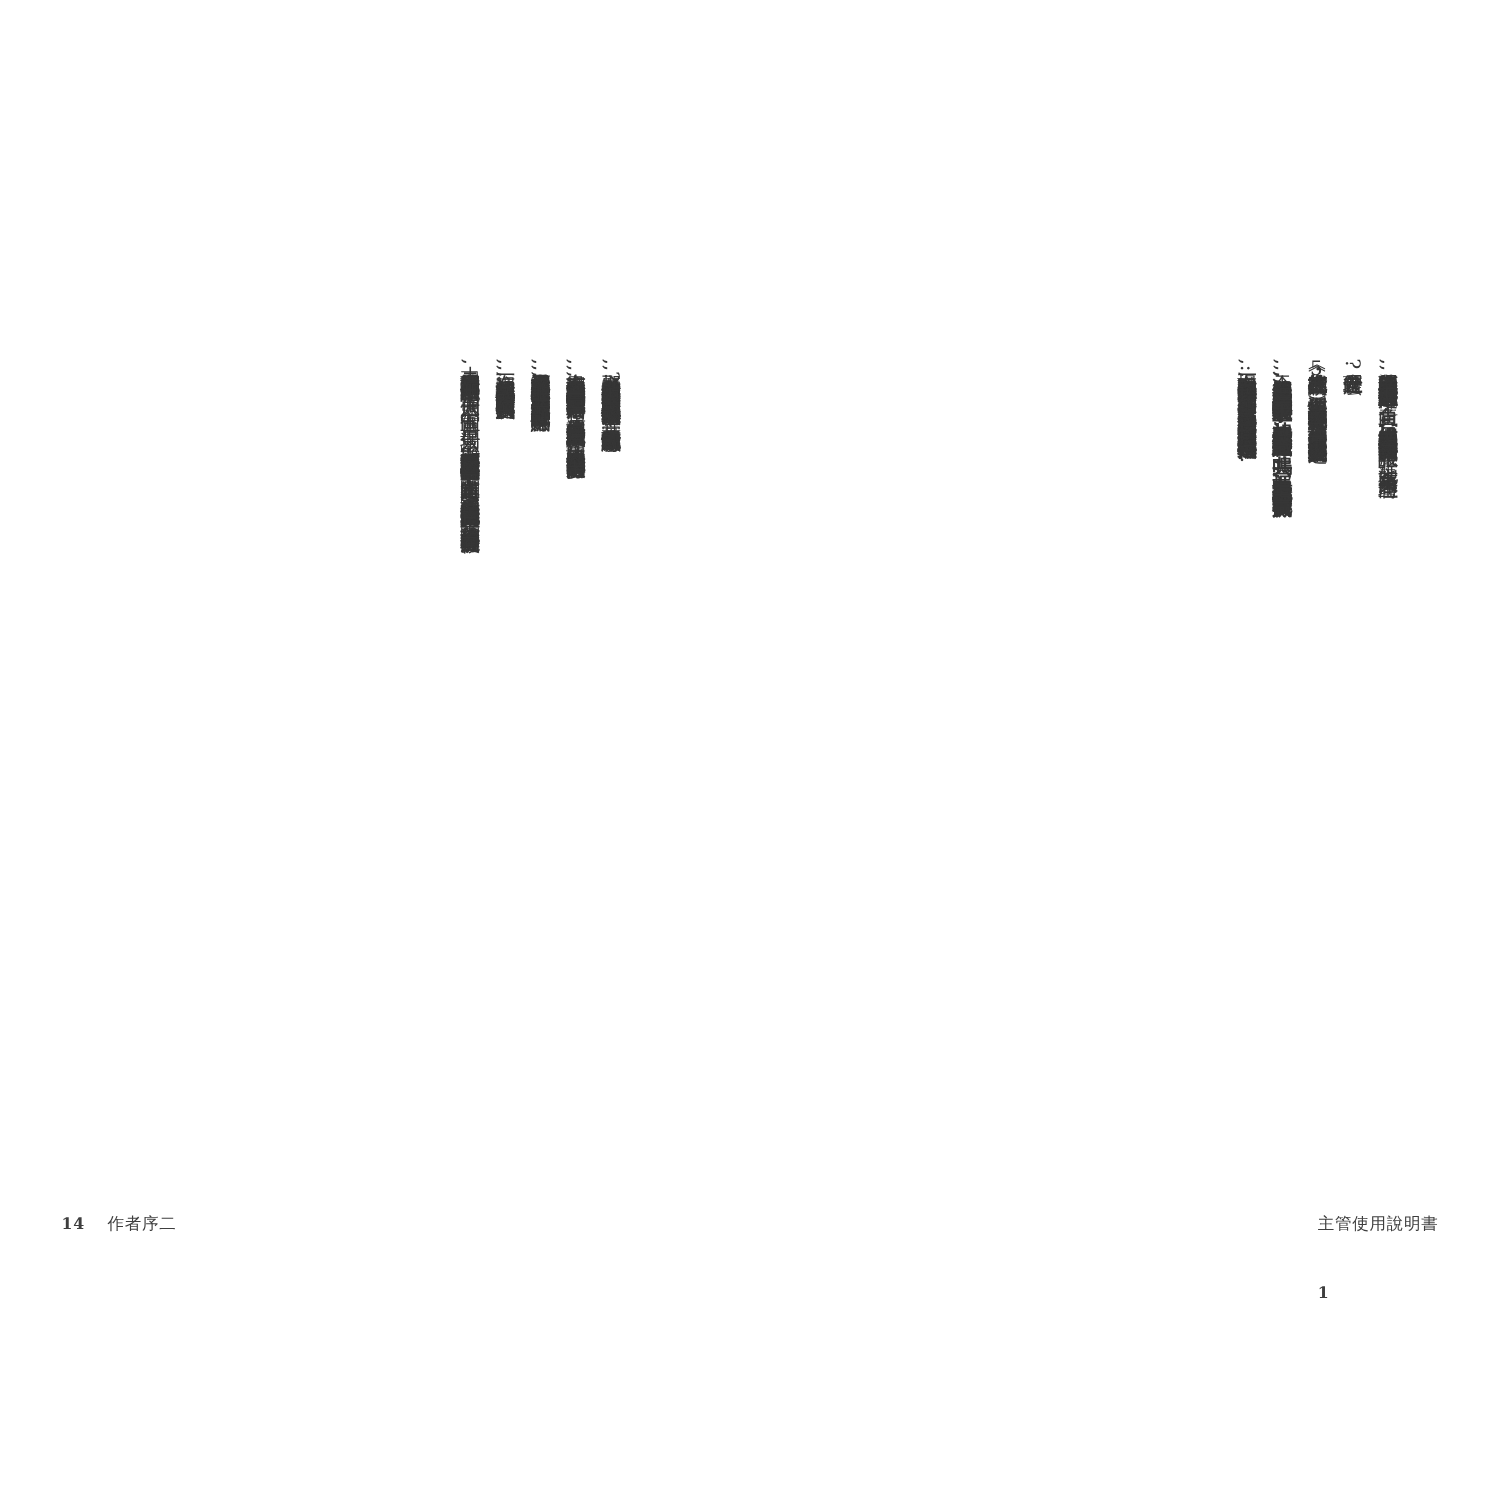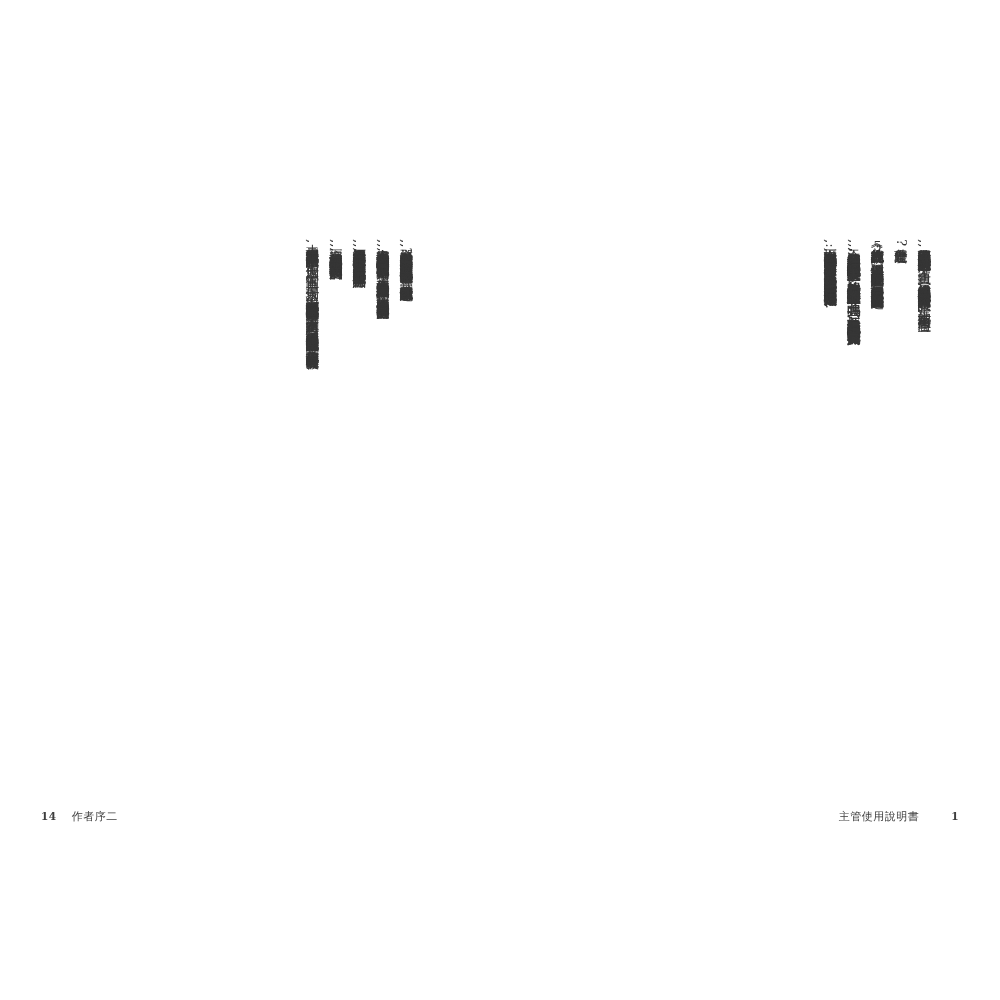--- a/index.html
+++ b/index.html
@@ -42,21 +42,21 @@
   .folio {
     position: absolute;
     top: 809px;
     display: flex;
     align-items: baseline;
     font-size: 11px;
     line-height: 14px;
     color: #3e3e3e;
   }
   .folio-left  { left: 41px;  gap: 15px; }
-  .folio-right { right: 41px; gap: 32px; flex-direction: row; }
+  .folio-right { right: 41px; gap: 32px; flex-direction: column; }
   .page-number {
     font-size: 10.5px;
     font-weight: 600;
     letter-spacing: 0.5px;
   }
   .running-title { letter-spacing: 0.5px; }
 </style>
 </head>
 <body>
 

